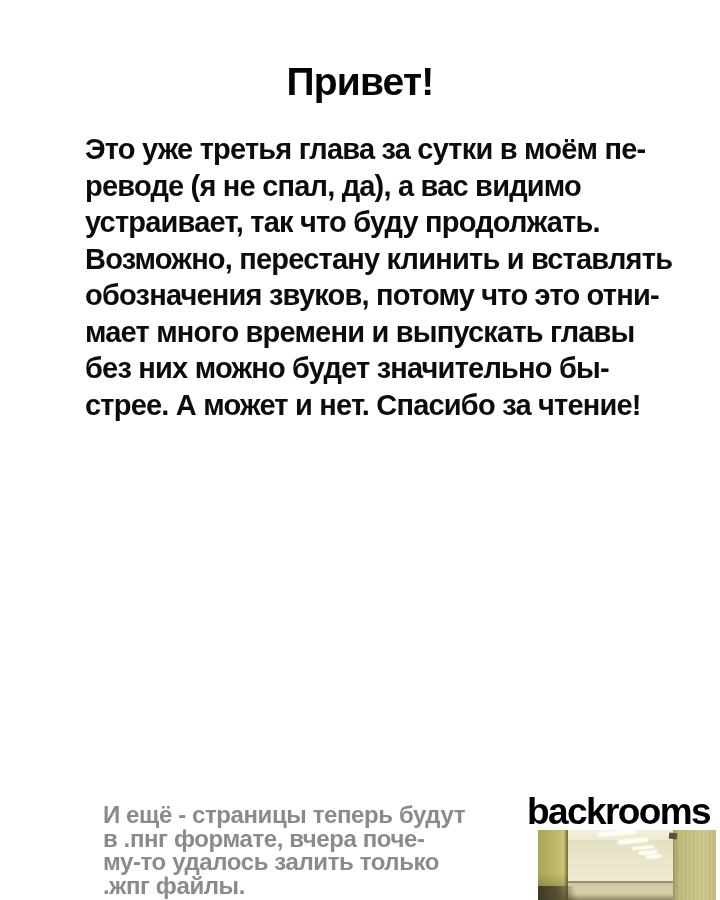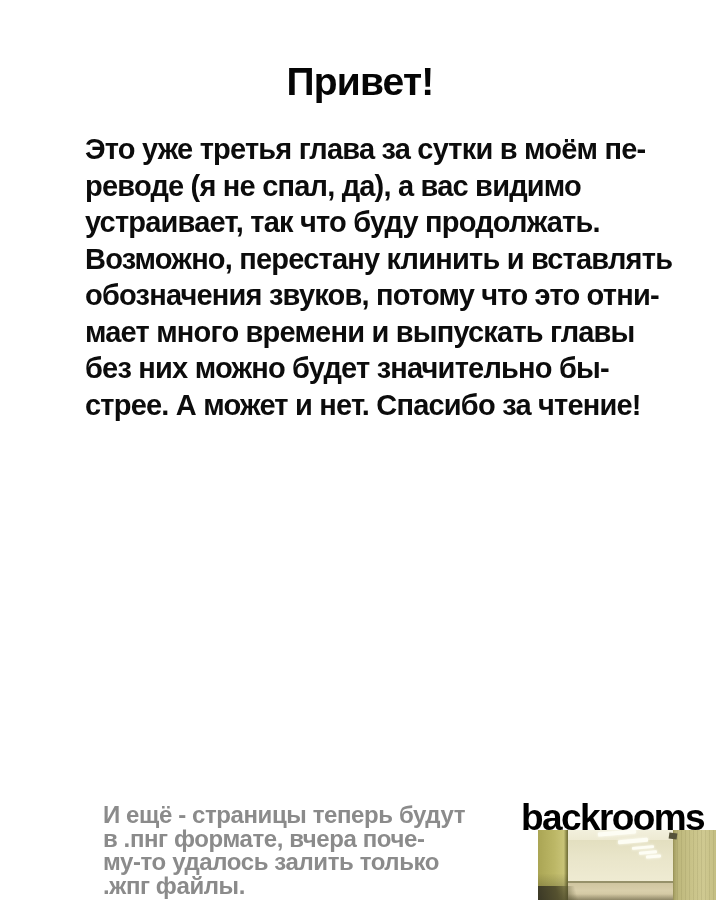--- a/index.html
+++ b/index.html
@@ -22,21 +22,21 @@
     position:absolute;left:75px;top:437px;margin:0;
     font-size:29px;font-weight:700;line-height:33.5px;color:#0c0c0c;
     letter-spacing:-0.8px;white-space:pre-line;font-stretch:condensed;
   }
   .footer-note{
     position:absolute;left:95px;top:795px;margin:8px;
     font-size:24px;font-weight:700;line-height:23.5px;color:#8b8b8b;
     letter-spacing:-0.4px;white-space:pre-line;font-stretch:condensed;
   }
   .watermark{
-    position:absolute;top:789px;right:6px;margin:10px;
+    position:absolute;top:789px;right:6px;margin:4px;
     font-size:37px;font-weight:700;line-height:38px;color:#000000;
     letter-spacing:-1.6px;text-align:right;font-stretch:condensed;
   }
   
   .br{
     position:absolute;left:538px;top:830px;width:178px;height:70px;
     overflow:hidden;background:#e9e5c9;
   }
   .br *{position:absolute;}
   .br-scene{inset:0;filter:blur(0.35px);}

